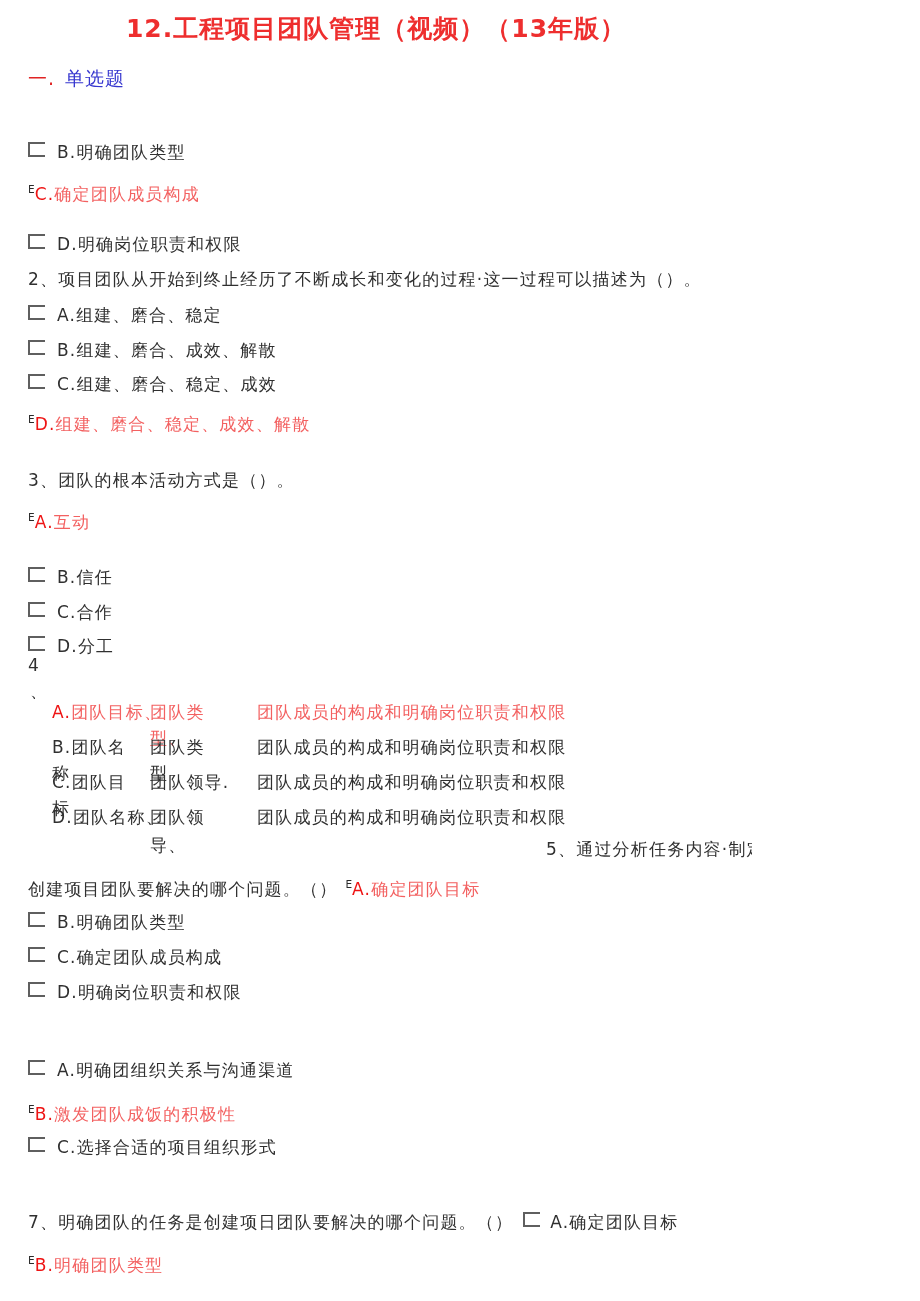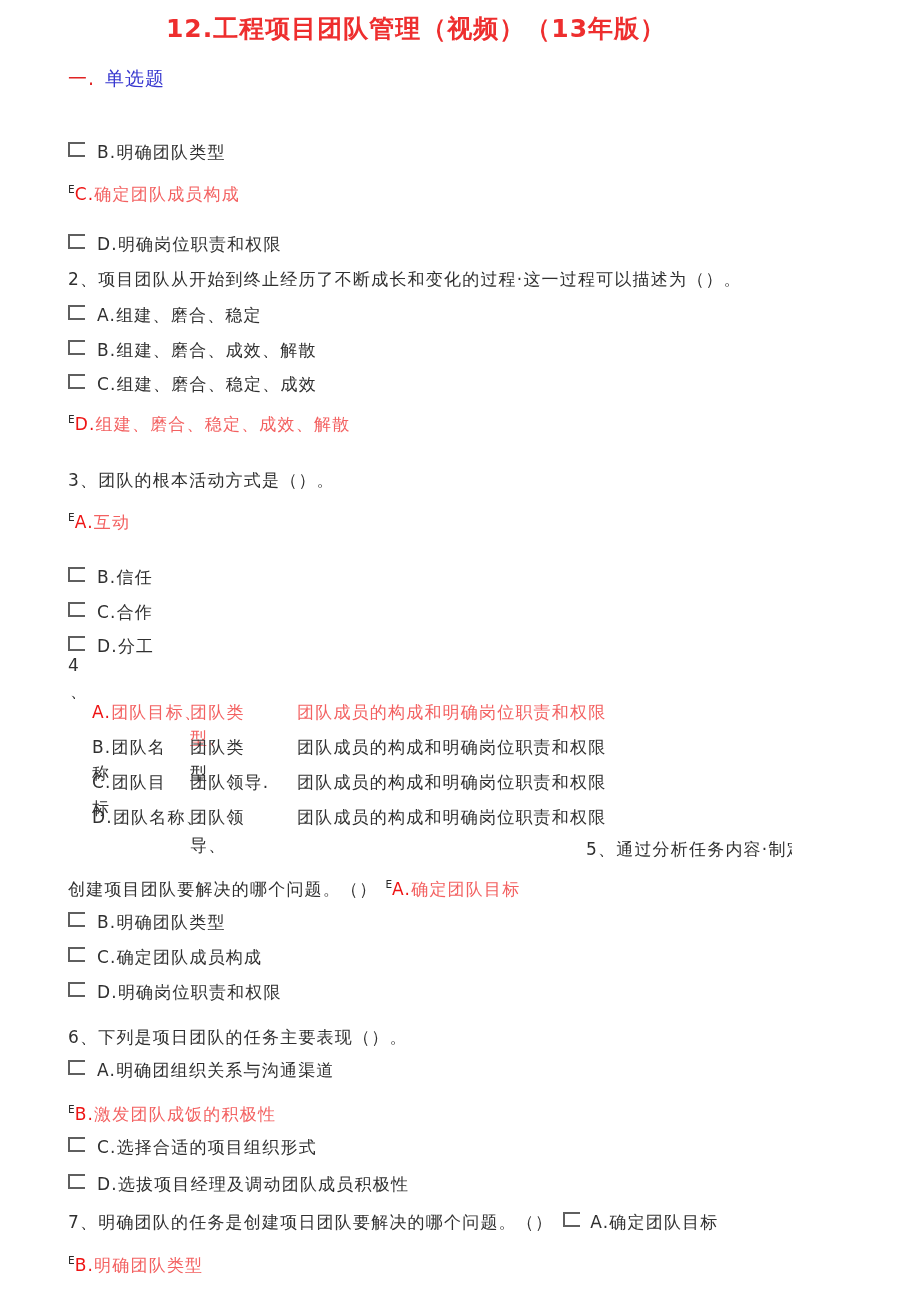--- a/index.html
+++ b/index.html
@@ -3,21 +3,20 @@
 <meta charset="utf-8">
 <style>
   html,body{margin:0;padding:0;background:#fff;}
   .page{
     position:relative;
     width:752px;height:1301px;
     background:#ffffff;
     font-family:"DejaVu Sans","Liberation Sans",sans-serif;
     color:#303030;
     overflow:hidden;
-    margin-left:40px;
   }
   .line{
     position:absolute;
     left:28px;
     white-space:nowrap;
     font-size:17px;
     letter-spacing:1.2px;
     line-height:19px;
     color:#303030;
   }
@@ -145,34 +144,28 @@
   <div class="line" style="top:913px">
     <span class="cb"></span><span>B.明确团队类型</span>
   </div>
   <div class="line" style="top:948px">
     <span class="cb"></span><span>C.确定团队成员构成</span>
   </div>
   <div class="line" style="top:983px">
     <span class="cb"></span><span>D.明确岗位职责和权限</span>
   </div>
 
-  <div class="line" style="top:1028px">
-    <span>6、</span><span>下列是项日团队的任务主要表现（）。</span>
-  </div>
   <div class="line" style="top:1100px">
     <span class="mark">E</span><span class="rl">B.</span><span class="rt">激发团队成饭的积极性</span>
   </div>
   <div class="line" style="top:1061px">
     <span class="cb"></span><span>A.明确团组织关系与沟通渠道</span>
   </div>
   <div class="line" style="top:1138px">
     <span class="cb"></span><span>C.选择合适的项目组织形式</span>
-  </div>
-  <div class="line" style="top:1175px">
-    <span class="cb"></span><span>D.选拔项目经理及调动团队成员积极性</span>
   </div>
 
   <div class="line" style="top:1213px">
     <span>7、</span><span>明确团队的任务是创建项日团队要解决的哪个问题。（）</span><span class="cb cb-inline"></span><span>A.确定团队目标</span>
   </div>
   <div class="line" style="top:1251px">
     <span class="mark">E</span><span class="rl">B.</span><span class="rt">明确团队类型</span>
   </div>
 
 </div>

